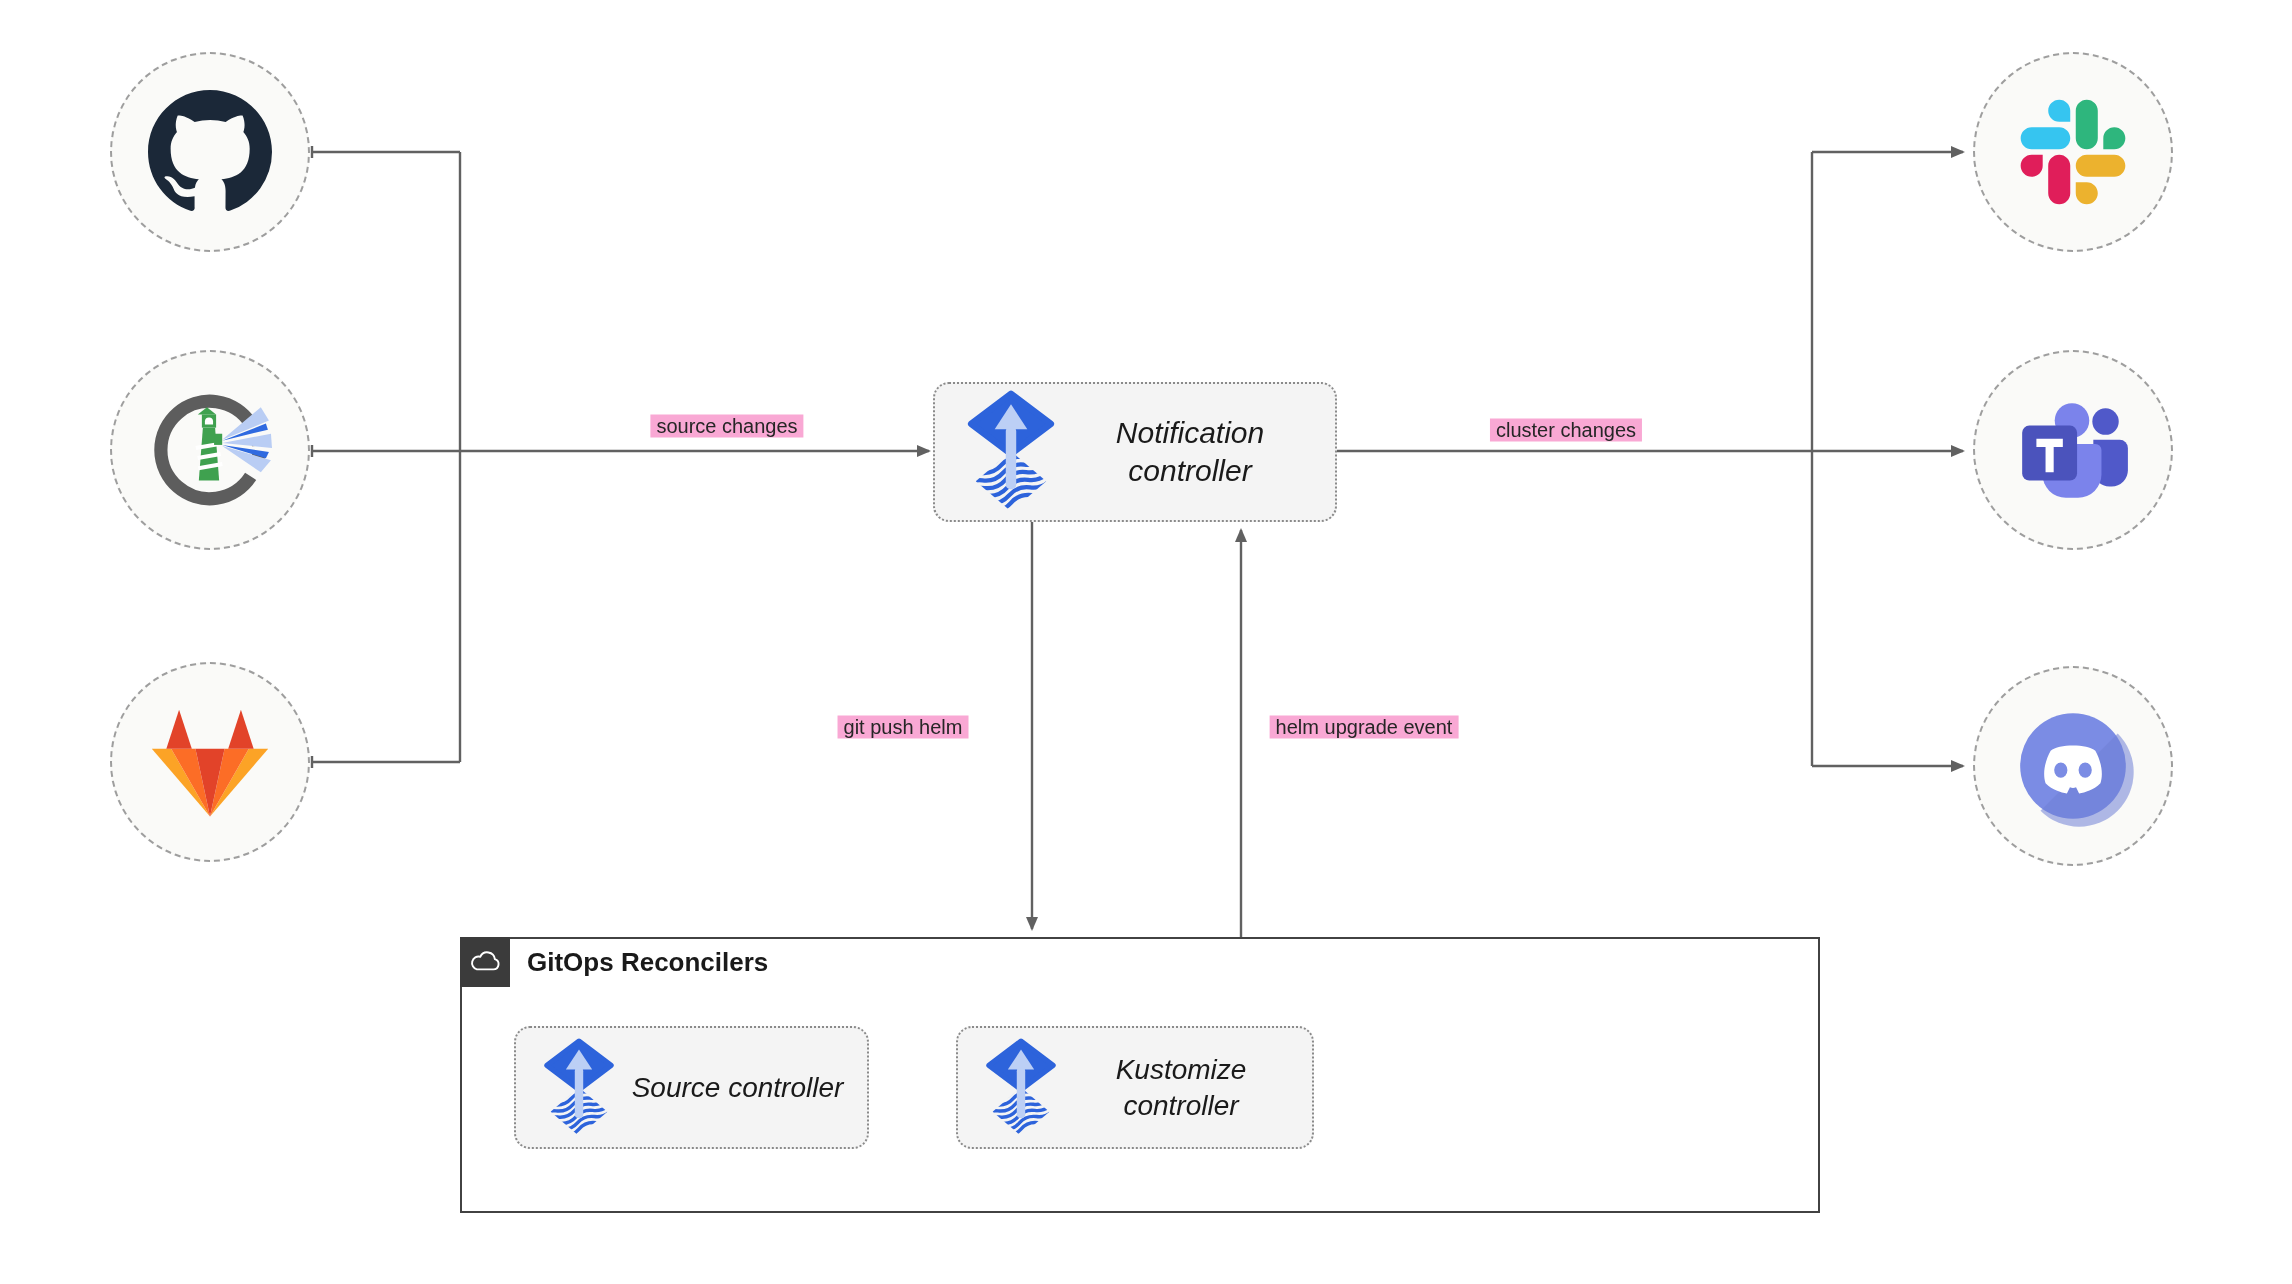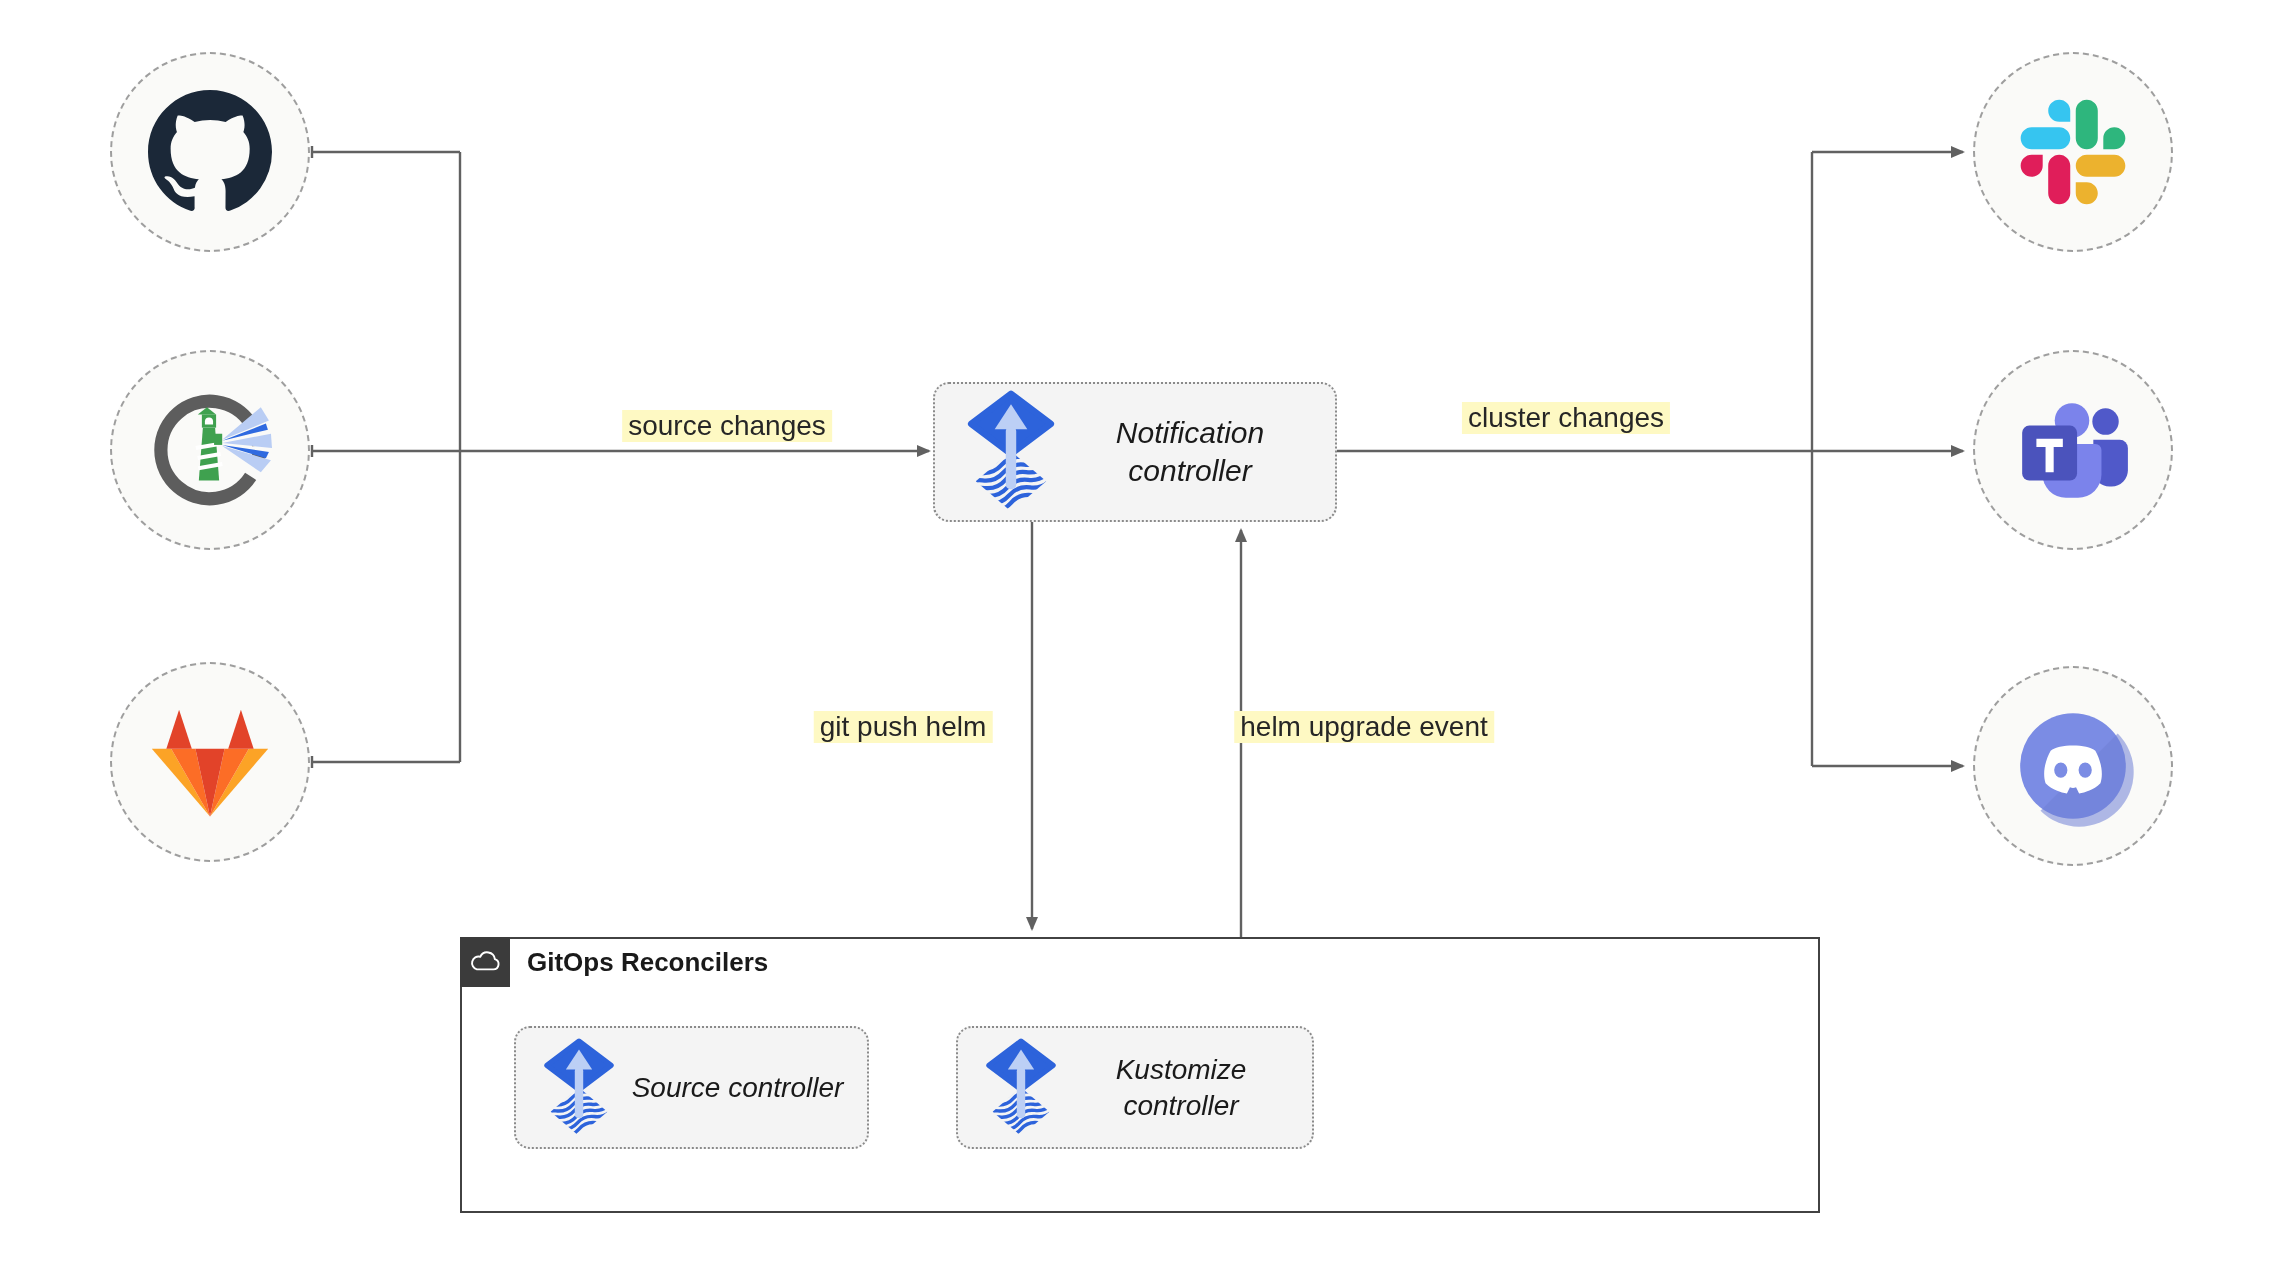--- a/index.html
+++ b/index.html
@@ -15,22 +15,22 @@
   }
   .ctrl-box{
     position:absolute;border:2px dotted #8a8a8a;border-radius:16px;background:#f4f4f4;
     box-sizing:border-box;display:flex;align-items:center;
   }
   .ctrl-box .icon-wrap{flex:0 0 auto;display:flex;align-items:center;justify-content:center;}
   .box-label{flex:1;text-align:center;color:#1a1a1a;font-style:italic;}
   .notif-label{font-size:30px;line-height:38px;padding-right:14px;}
   .small-label{font-size:28px;line-height:36px;padding-right:8px;}
   .edge-label{
-    position:absolute;transform:translate(-50%,-50%);font-size:28px;color:#262626;
-    white-space:nowrap;background:#fef9c3;padding:0 6px;
+    position:absolute;transform:translate(-50%,-50%);font-size:20px;color:#262626;
+    white-space:nowrap;background:#f9a8d4;padding:0 6px;
   }
   .group-box{
     position:absolute;left:460px;top:937px;width:1360px;height:276px;
     border:2px solid #424242;background:#ffffff;box-sizing:border-box;
   }
   .group-tag{
     position:absolute;left:460px;top:937px;width:50px;height:50px;background:#3b3b3b;
     display:flex;align-items:center;justify-content:center;
   }
   .group-title{
@@ -188,21 +188,21 @@
   <div class="ctrl-box" style="left:933px;top:382px;width:404px;height:140px">
     <span class="icon-wrap" style="margin-left:28px">
       <svg viewBox="0 0 140 190" width="96" height="124">
           <use href="#sym-flux"></use>
         </svg>
     </span>
     <span class="box-label notif-label">Notification controller</span>
   </div>
 
   <div class="edge-label" style="left:727px;top:426px">source changes</div>
-  <div class="edge-label" style="left:1566px;top:418px">cluster changes</div>
+  <div class="edge-label" style="left:1566px;top:430px">cluster changes</div>
   <div class="edge-label" style="left:903px;top:727px">git push helm</div>
   <div class="edge-label" style="left:1364px;top:727px">helm upgrade event</div>
 
   <div class="group-box"></div>
   <div class="group-tag">
     <svg viewBox="0 0 30 24" width="34" height="28">
         <use href="#sym-cloud"></use>
       </svg>
   </div>
   <div class="group-title">GitOps Reconcilers</div>

